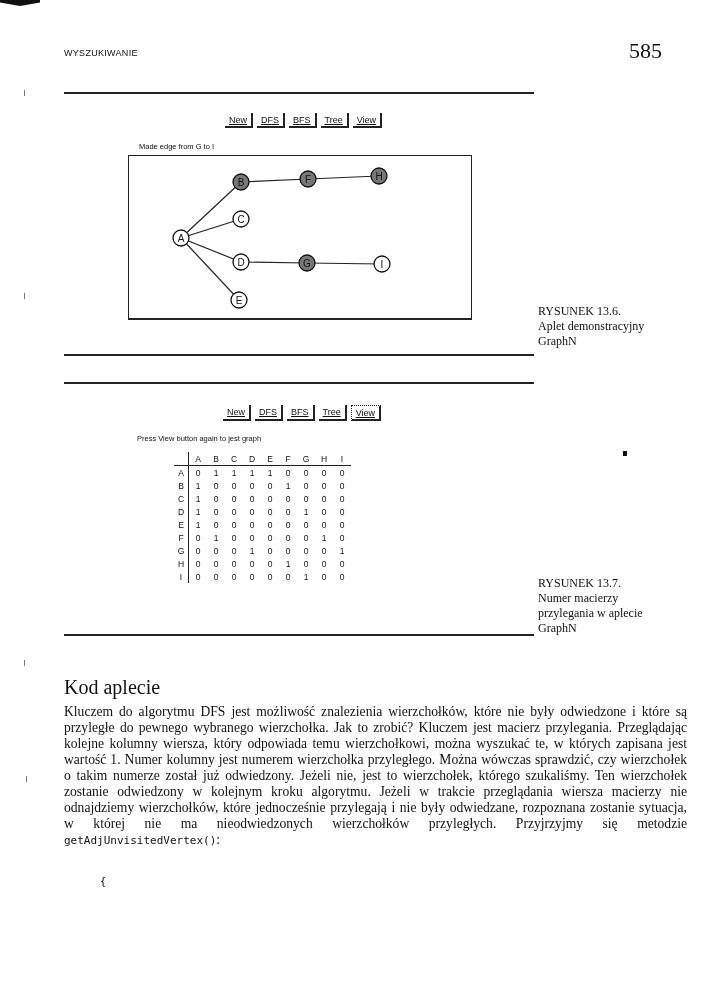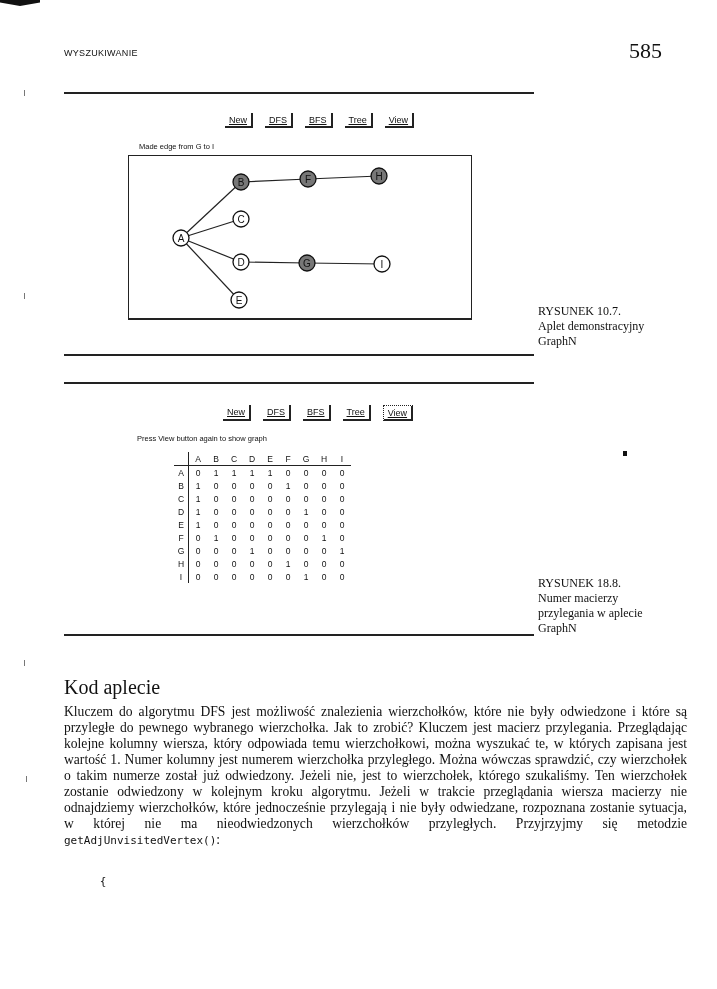--- a/index.html
+++ b/index.html
@@ -2,21 +2,21 @@
 <html><head>
 <meta charset="utf-8">
 <style>
   html, body { margin:0; padding:0; }
   body { width:717px; height:989px; background:#fff; position:relative; overflow:hidden; color:#111; font-family:"Liberation Serif", serif; }
   .abs { position:absolute; }
   .corner-mark { left:0; top:0; width:40px; height:6px; background:#111; clip-path:polygon(0 0,100% 0,100% 40%,50% 100%,0 40%); }
   .running-head { left:64px; top:48px; font-family:"Liberation Sans", sans-serif; font-size:9px; letter-spacing:0.3px;text-align:right; }
   .page-number { left:629px; top:38px; font-size:22px;font-family:Liberation Serif, serif; }
   .rule { height:2px; background:#222; }
-  .applet-btns { display:flex; gap:8px; font-family:"Liberation Sans", sans-serif; font-size:9px; }
+  .applet-btns { display:flex; gap:0; font-family:"Liberation Sans", sans-serif; font-size:9px; }
   .applet-btn { padding:2px 4px 1px 4px; border-right:2px solid #222; border-bottom:2px solid #222; margin-right:4px; line-height:10px; text-decoration:underline; }
   .applet-btn.active { border:1px dotted #222; border-right:2px solid #222; border-bottom:2px solid #222; }
   .status { font-family:"Liberation Sans", sans-serif; font-size:7.5px; }
   .graph-frame { left:128px; top:155px; width:342px; height:162px; border:1.5px solid #222; border-bottom-width:2px; }
   .caption { font-size:12px; line-height:15px; }
   .matrix { border-collapse:collapse; font-family:"Liberation Sans", sans-serif; font-size:8.5px; }
   .matrix td, .matrix th { width:18px; height:13px; text-align:center; padding:0; font-weight:normal; }
   .matrix th.rowh { width:14px; border-right:1px solid #222; }
   .matrix thead th { border-bottom:1px solid #222; }
   .section-title { left:64px; top:676px; font-size:20px; }
@@ -92,37 +92,37 @@
         <text x="250" y="23.5" text-anchor="middle" font-family="Liberation Sans, sans-serif" font-size="10" fill="#111">H</text>
       </g>
       <g>
         <circle cx="253" cy="108" r="8" fill="#fff" stroke="#111" stroke-width="1.3"></circle>
         <text x="253" y="111.5" text-anchor="middle" font-family="Liberation Sans, sans-serif" font-size="10" fill="#111">I</text>
       </g>
     </svg>
 </div>
 
 <div class="abs caption" style="left:538px;top:304px;">
-  <div>RYSUNEK 10.7.</div>
+  <div>RYSUNEK 13.6.</div>
   <div>Aplet demonstracyjny</div>
   <div>GraphN</div>
 </div>
 
 <div class="abs rule" style="left:64px;top:354px;width:470px;"></div>
 
 <div class="abs rule" style="left:64px;top:382px;width:470px;"></div>
 
 <div class="abs applet-btns" style="left:223px;top:405px;">
   <span class="applet-btn">New</span>
   <span class="applet-btn">DFS</span>
   <span class="applet-btn">BFS</span>
   <span class="applet-btn">Tree</span>
   <span class="applet-btn active">View</span>
 </div>
-<div class="abs status" style="left:137px;top:434px;">Press View button again to show graph</div>
+<div class="abs status" style="left:137px;top:434px;">Press View button again to jest graph</div>
 
 <table class="abs matrix" style="left:174px;top:452px;">
   <thead>
     <tr id="matrix-head">
       <th class="rowh"></th>
     <th>A</th>
         <th>B</th>
         <th>C</th>
         <th>D</th>
         <th>E</th>
@@ -240,21 +240,21 @@
         <td>1</td>
         <td>0</td>
         <td>0</td>
       </tr>
     </tbody>
 </table>
 
 <div class="abs" style="left:623px;top:451px;width:4px;height:5px;background:#111;"></div>
 
 <div class="abs caption" style="left:538px;top:576px;">
-  <div>RYSUNEK 18.8.</div>
+  <div>RYSUNEK 13.7.</div>
   <div>Numer macierzy</div>
   <div>przylegania w aplecie</div>
   <div>GraphN</div>
 </div>
 
 <div class="abs rule" style="left:64px;top:634px;width:470px;"></div>
 
 <div class="abs section-title">Kod aplecie</div>
 
 <div class="abs body-text">

